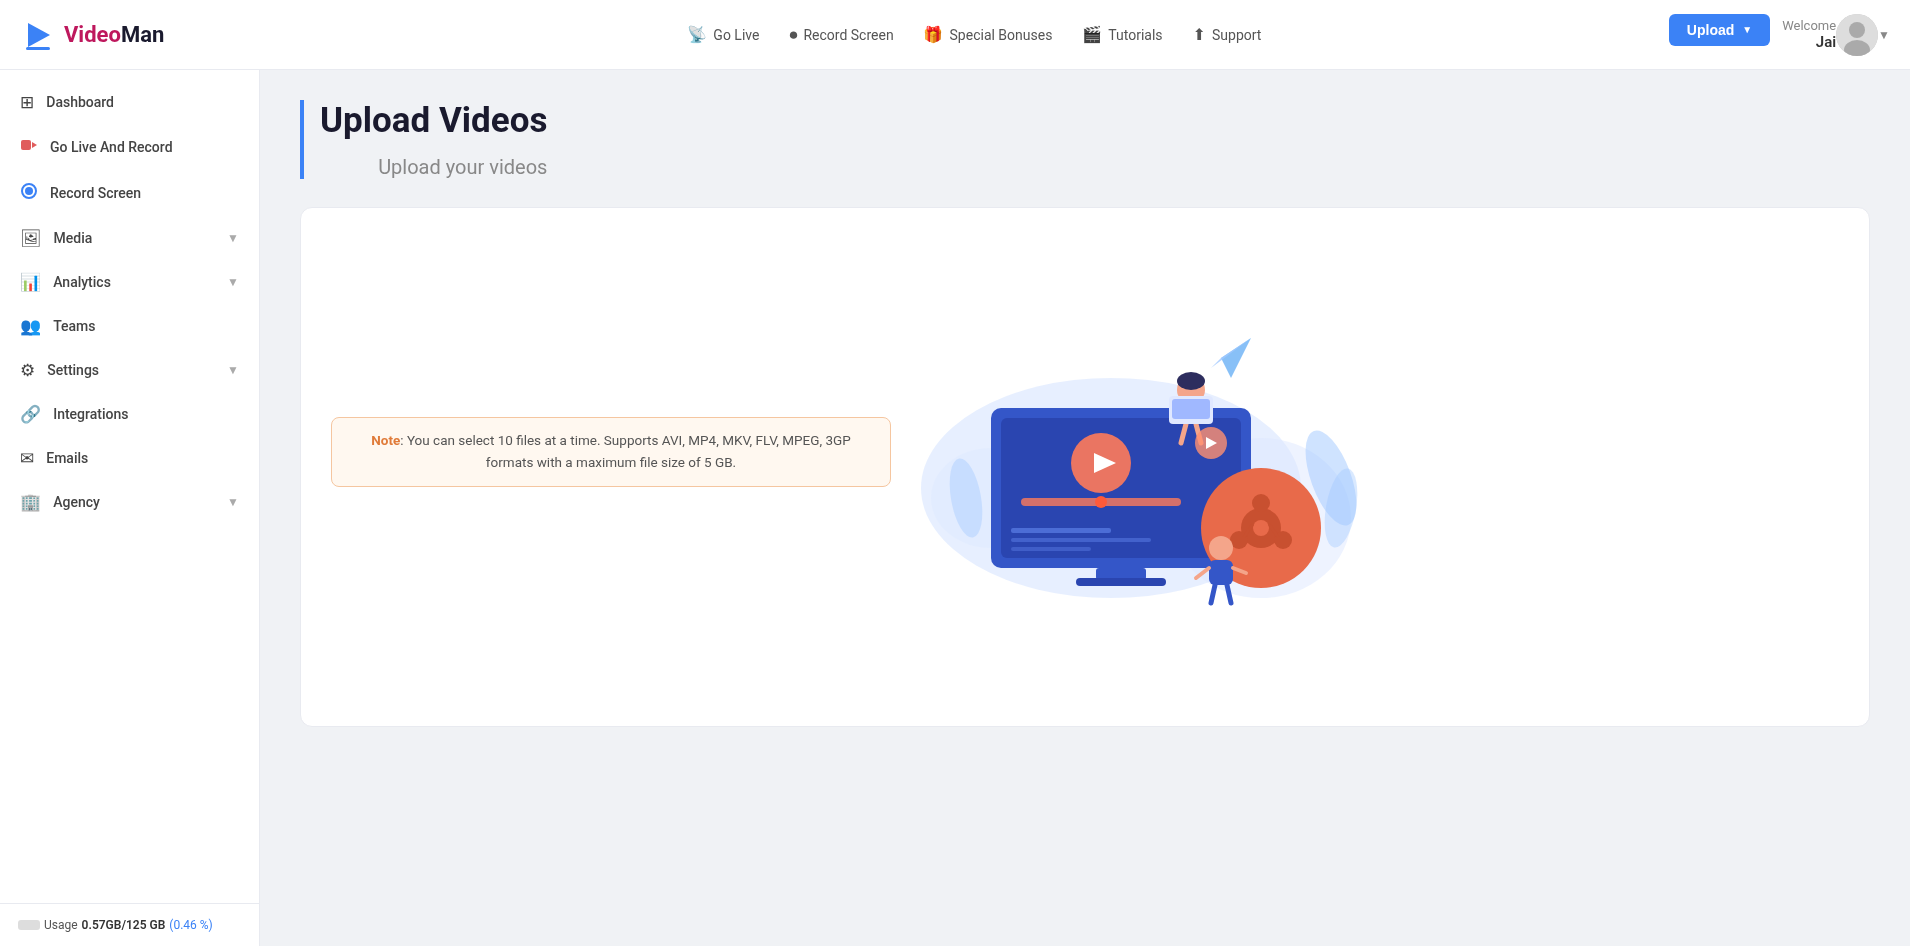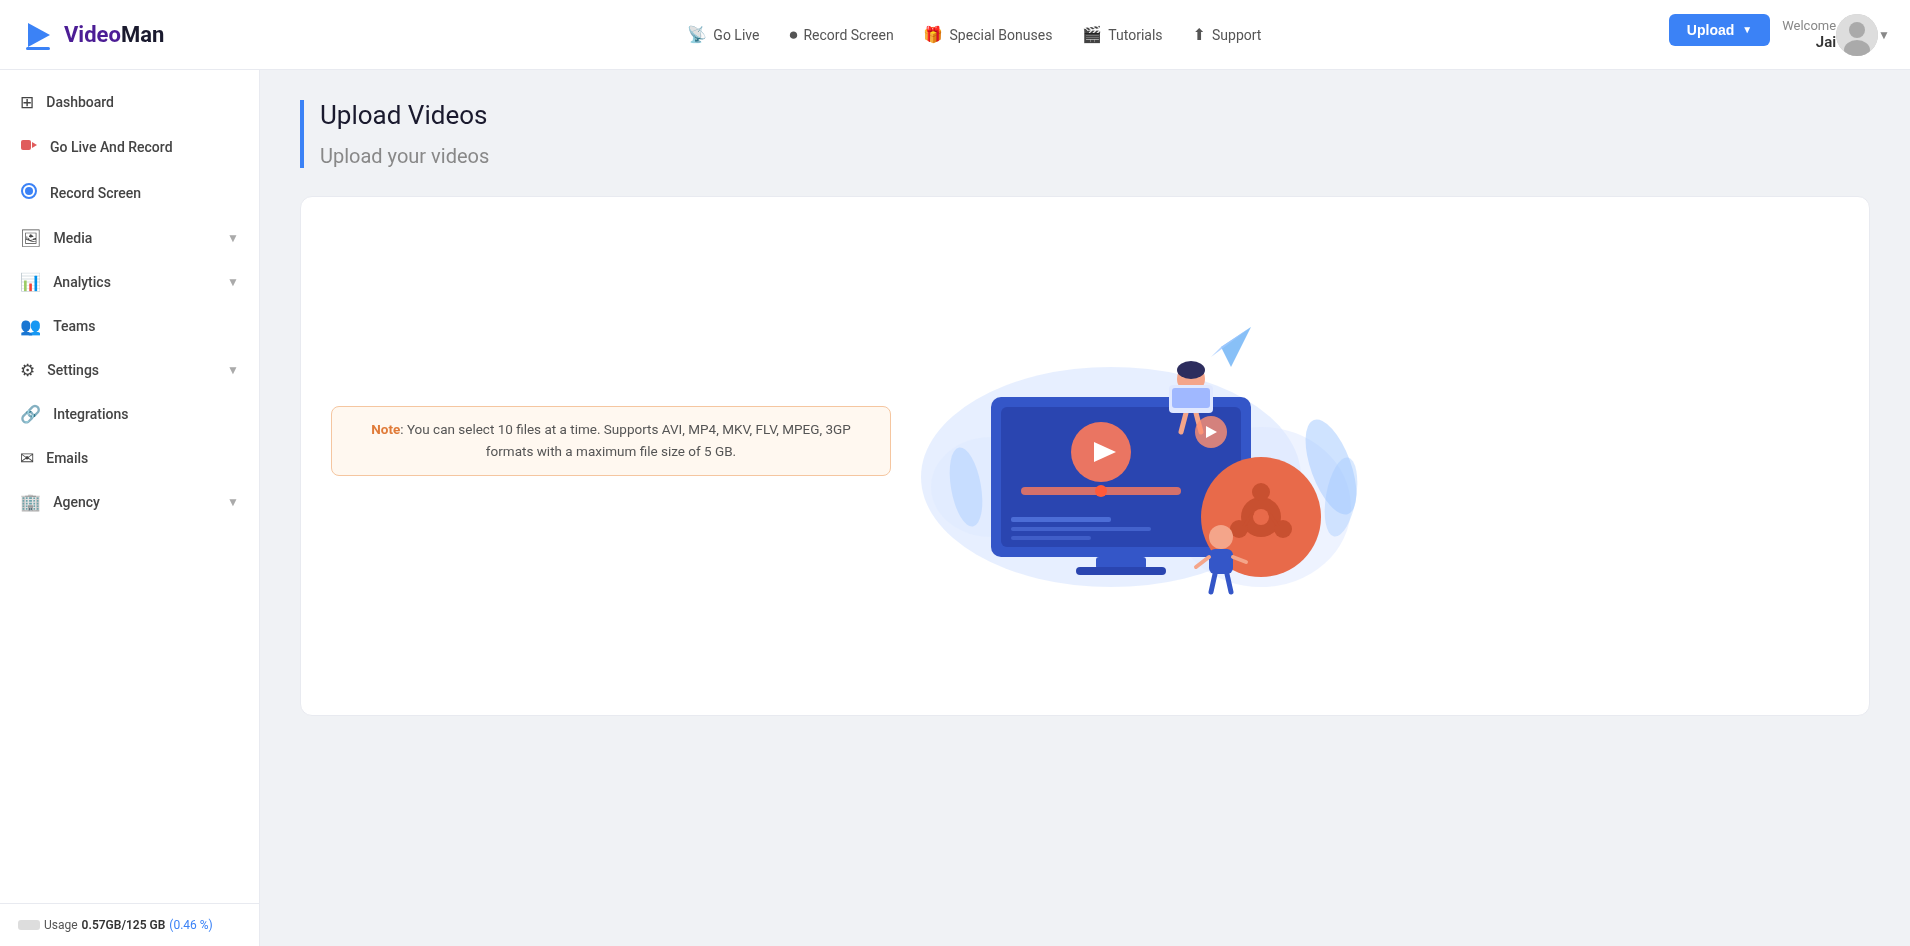--- a/index.html
+++ b/index.html
@@ -25,21 +25,21 @@
     }
     .logo-icon {
       width: 36px;
       height: 36px;
     }
     .logo-text {
       font-size: 22px;
       font-weight: 700;
       color: #1a1a2e;
     }
-    .logo-text span { color: #4c1d95; }
+    .logo-text span { color: #be185d; }
     .nav-links {
       flex: 1;
       display: flex;
       align-items: center;
       justify-content: center;
       gap: 30px;
     }
     .nav-link {
       display: flex;
       align-items: center;
@@ -175,22 +175,22 @@
     }
     .page-header {
       display: flex;
       align-items: flex-start;
       margin-bottom: 28px;
       border-left: 4px solid #3b82f6;
       padding-left: 16px;
     }
     .page-title-block {}
     .page-title {
-      font-size: 26px;
-      font-weight: 400;
+      font-size: 35px;
+      font-weight: 700;
       color: #1a1a2e;
     }
     .page-subtitle {
       font-size: 20px;
       color: #888;
       margin-top: 14px;
       text-align: right;
     }
 
     

